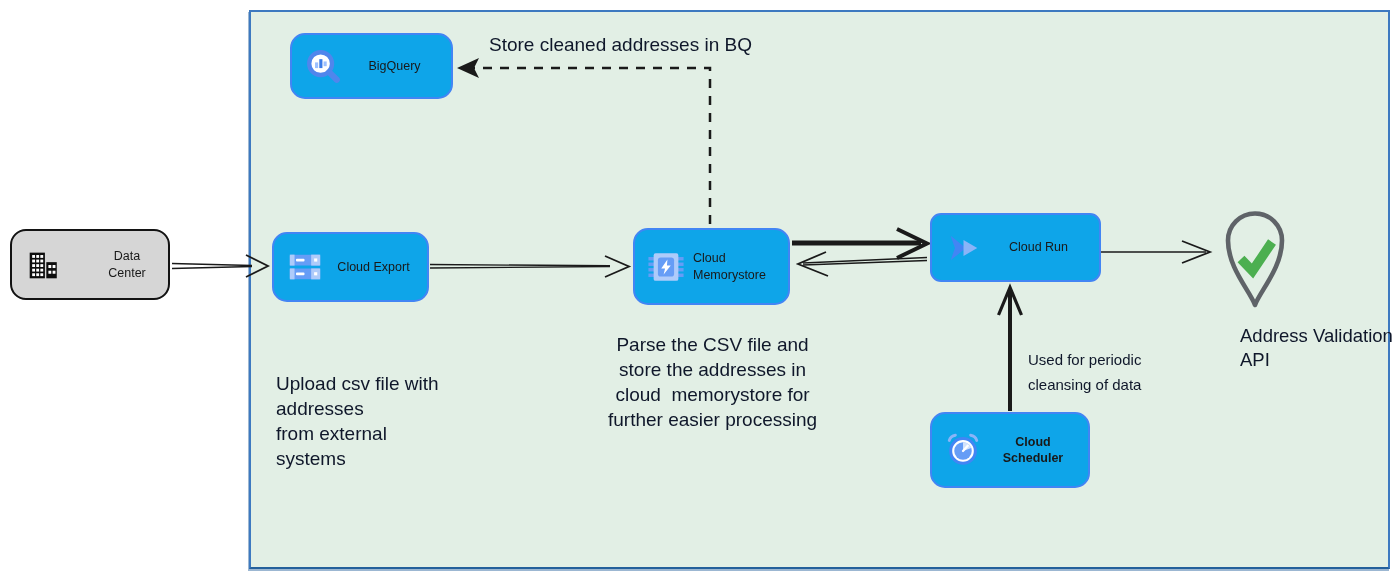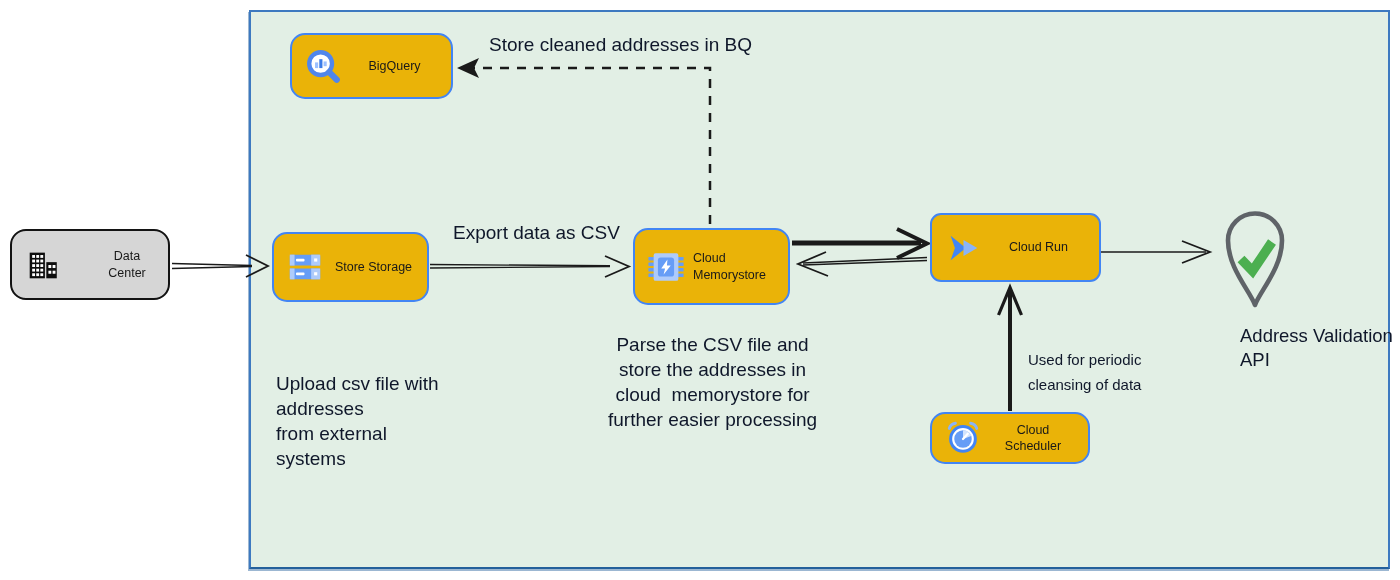--- a/index.html
+++ b/index.html
@@ -9,21 +9,21 @@
     position:absolute; left:249px; top:10px; width:1141px; height:559px;
     background:#e2efe5; box-sizing:border-box;
     border:2px solid #3d79c0; border-bottom-color:#24609b; border-left-color:#35700 \9;
     box-shadow:-1px 2px 0 0 rgba(36,96,155,0.45);
   }
 
   .connectors { position:absolute; left:0; top:0; width:1400px; height:580px; pointer-events:none; z-index:2; }
 
   .node {
     position:absolute; display:flex; align-items:center; gap:8px; padding:0 12px;
-    box-sizing:border-box; background:#eab308; border:2px solid #4285f4; border-radius:15px; z-index:3;
+    box-sizing:border-box; background:#0ea5e9; border:2px solid #4285f4; border-radius:15px; z-index:3;
   }
   .node .label { flex:1; text-align:center; font-size:12.5px; color:#191919; line-height:1.3; }
   .node .icon { flex:0 0 auto; display:flex; align-items:center; justify-content:center; }
 
   .node--datacenter { background:#d6d6d6; border:2px solid #131313; border-radius:16px; }
   .node--memorystore .label { text-align:left; max-width:88px; }
 
   .note { position:absolute; font-size:19px; color:#0f172a; white-space:pre-wrap; line-height:25px; z-index:4; }
   .note--small { font-size:15px; line-height:25px; }
   .note--pin-label { font-size:18.5px; line-height:24px; }
@@ -136,21 +136,21 @@
         </g>
         <g>
           <rect x="4" y="21.5" width="32" height="11.5" rx="1.5" fill="#669df6"></rect>
           <rect x="4" y="21.5" width="5" height="11.5" fill="#aecbfa"></rect>
           <rect x="26.5" y="21.5" width="9.5" height="11.5" fill="#aecbfa"></rect>
           <rect x="10.5" y="25.8" width="9" height="2.9" rx="1" fill="#ffffff"></rect>
           <rect x="29.6" y="25.5" width="3.3" height="3.3" fill="#ffffff"></rect>
         </g>
       </svg>
     </span>
-    <span class="label">Store Storage</span>
+    <span class="label">Cloud Export</span>
   </div>
 
   <div class="node node--memorystore" style="left:633px; top:228px; width:157px; height:77px;">
     <span class="icon">
       <svg width="38" height="38" viewBox="0 0 40 40">
         <g fill="#669df6">
           <rect x="1.5" y="9.5" width="6" height="3.6"></rect>
             <rect x="1.5" y="15.3" width="6" height="3.6"></rect>
           <rect x="1.5" y="21.1" width="6" height="3.6"></rect>
             <rect x="1.5" y="26.9" width="6" height="3.6"></rect>
@@ -170,21 +170,21 @@
   <div class="node" style="left:930px; top:213px; width:171px; height:69px;border-radius:11px;">
     <span class="icon">
       <svg width="38" height="38" viewBox="0 0 40 40">
         <path d="M7,7 L23,20 L7,33 L11.5,20 Z" fill="#4285f4"></path>
         <path d="M20.5,11.5 L35,20 L20.5,28.5 Z" fill="#8ab4f8"></path>
       </svg>
     </span>
     <span class="label">Cloud Run</span>
   </div>
 
-  <div class="node" style="left:930px; top:412px; width:160px; height:52px;">
+  <div class="node" style="left:930px; top:412px; width:160px; height:76px;font-weight:bold;">
     <span class="icon">
       <svg width="38" height="38" viewBox="0 0 40 40">
         <path d="M5.5,10 A8,8 0 0 1 12,4.5" stroke="#8ab4f8" stroke-width="3" fill="none" stroke-linecap="round"></path>
         <path d="M28,4.5 A8,8 0 0 1 34.5,10" stroke="#8ab4f8" stroke-width="3" fill="none" stroke-linecap="round"></path>
         <circle cx="20" cy="21" r="13" fill="#ffffff" stroke="#4285f4" stroke-width="3.2"></circle>
         <circle cx="20" cy="21" r="9.2" fill="#669df6"></circle>
         <path d="M20,21 L20,11.8 A9.2,9.2 0 0 1 28.7,18 Z" fill="#d2e3fc"></path>
         <path d="M20,21 L25,15.5" stroke="#ffffff" stroke-width="2.4" stroke-linecap="round"></path>
       </svg>
     </span>
@@ -195,21 +195,20 @@
     <svg width="72" height="102" viewBox="0 0 72 102">
       <path d="M36,98 C31,84 9,61 9,33.5 C9,18.5 21,6.5 36,6.5 C51,6.5 63,18.5 63,33.5 C63,61 41,84 36,98 Z" fill="none" stroke="#5f6368" stroke-width="4.6" stroke-linejoin="round"></path>
       <path d="M22,52 L33.5,64 L53,35" fill="none" stroke="#4caf50" stroke-width="9.5"></path>
     </svg>
   </div>
   <div class="note note--pin-label" style="left:1240px; top:324px;">Address Validation
 API</div>
 
   <div class="note" style="left:489px; top:32px;">Store cleaned addresses in BQ</div>
 
-  <div class="note" style="left:453px; top:220px;">Export data as CSV</div>
 
   <div class="note" style="left:276px; top:331px;margin-top:40px;">Upload csv file with
 addresses
 from external
 systems</div>
 
   <div class="note" style="left:608px; top:332px;text-align:center;">Parse the CSV file and
 store the addresses in
 cloud  memorystore for
 further easier processing</div>

